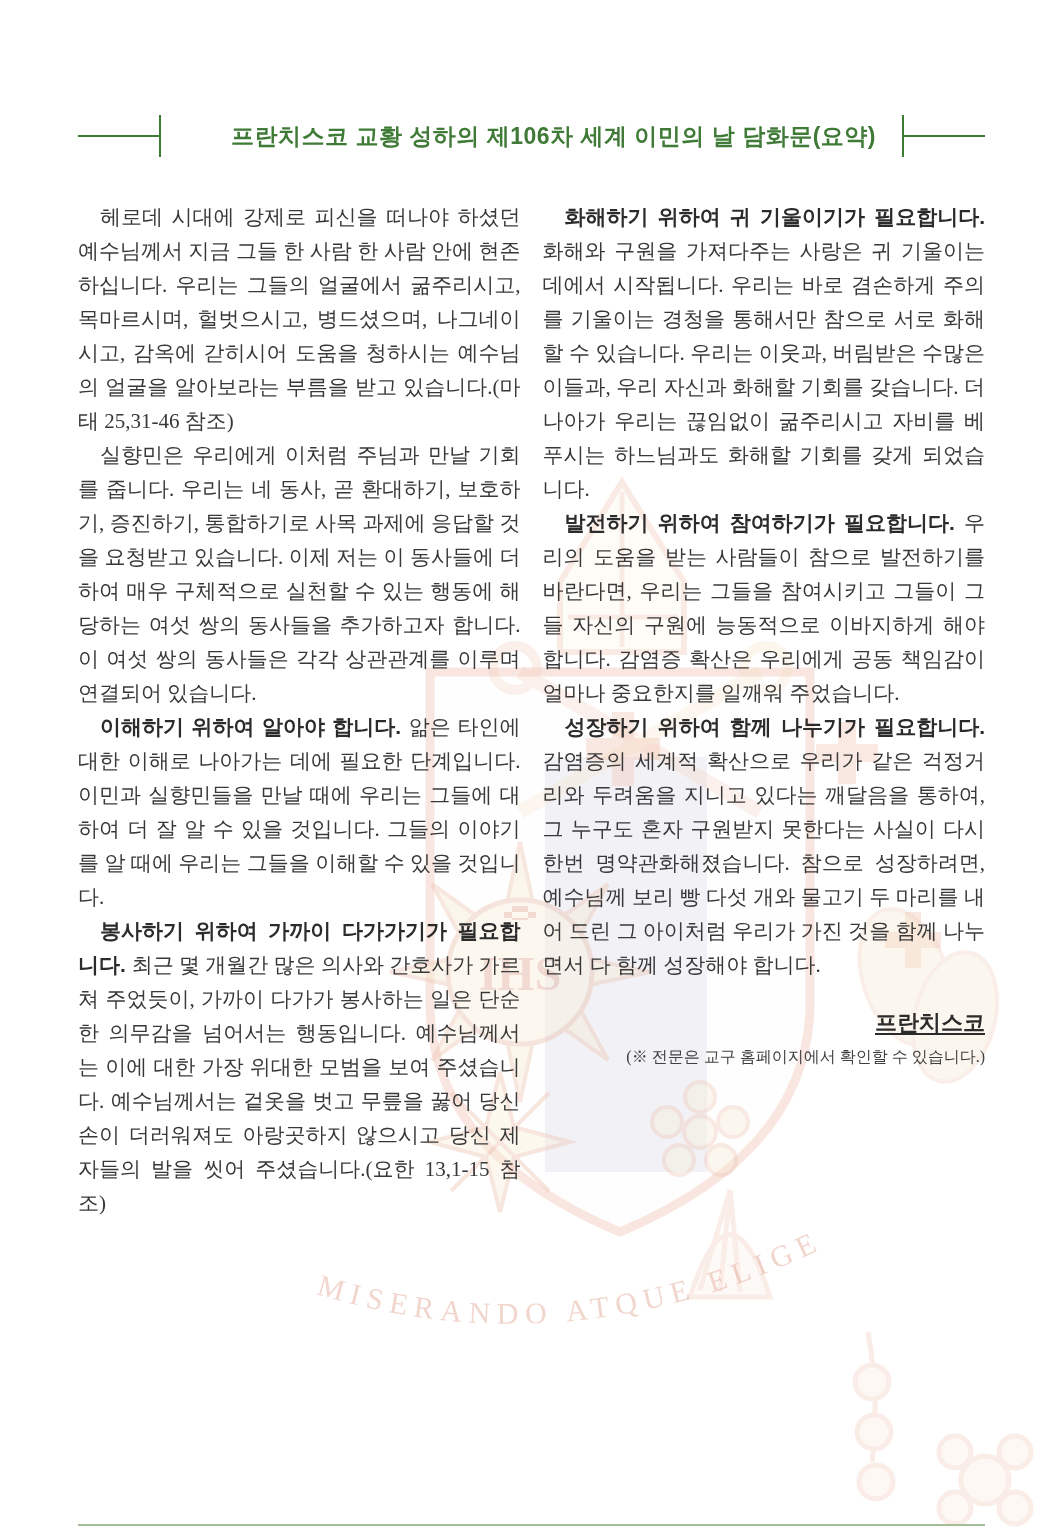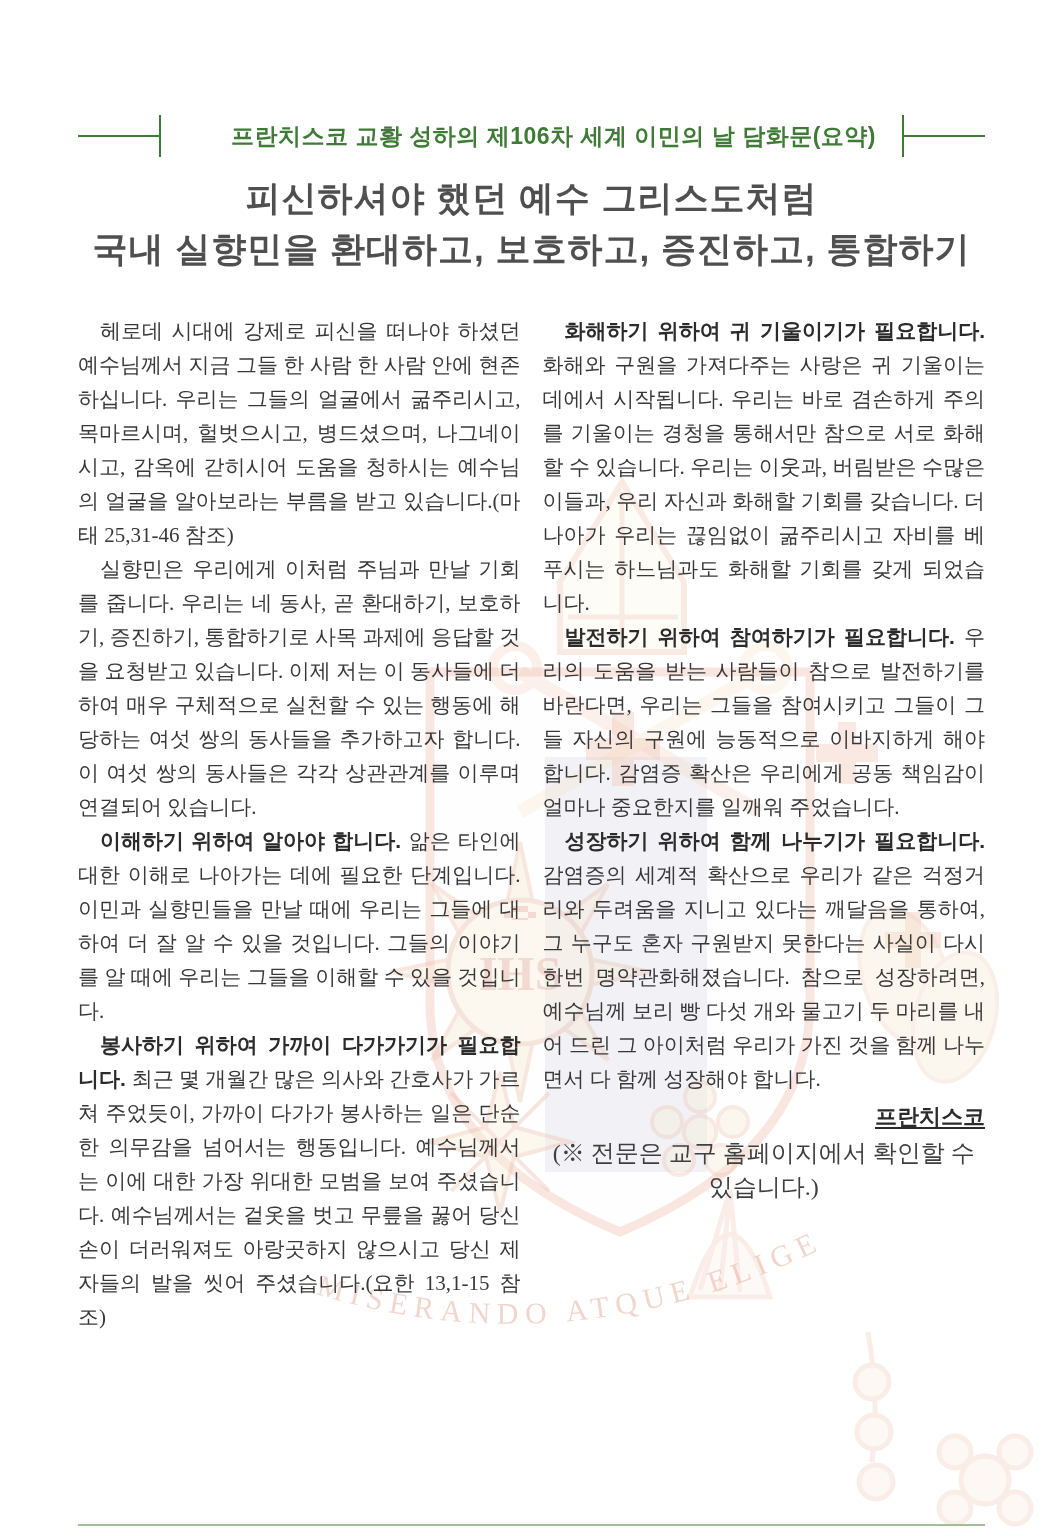--- a/index.html
+++ b/index.html
@@ -20,23 +20,23 @@
   .title{margin:12px 0 0 0;text-align:center;font-family:"Liberation Sans","DejaVu Sans",sans-serif;
        font-weight:800;color:#4f4f4f;font-size:35px;line-height:51px;letter-spacing:1px;}
   .t-line{display:block;}
 
   
   .cols{display:flex;gap:22px;margin-top:40px;}
   .col{flex:1;min-width:0;text-align:justify;font-size:21px;line-height:34px;}
   .col p{margin:0;text-indent:1.05em;}
   .lead{font-family:"Liberation Sans","DejaVu Sans",sans-serif;font-weight:bold;color:#2b2b2b;}
 
-  .signature{margin-top:6px;text-align:right;font-family:Liberation Mono, monospace;
+  .signature{margin-top:24px;text-align:right;font-family:Liberation Sans, sans-serif;
        font-weight:bold;font-size:22px;color:#2b2b2b;text-decoration:underline;text-underline-offset:3px;}
-  .fullnote{margin-top:12px;text-align:center;font-size:24px;color:#3f3f3f;text-indent:0 !important;}
+  .fullnote{margin-top:12px;text-align:right;font-size:16px;color:#3f3f3f;text-indent:0 !important;}
 
   
   .footer{position:absolute;left:78px;right:78px;top:1412px;z-index:1;}
   .footer-line{height:2px;background:#a4bc97;}
 </style>
 </head>
 <body>
 
 <div class="page">
 
@@ -126,24 +126,20 @@
   <div class="content">
 
     <div class="kicker-row">
       <span class="hline"></span>
       <span class="vtick"></span>
       <span class="kicker-text">프란치스코 교황 성하의 제106차 세계 이민의 날 담화문(요약)</span>
       <span class="vtick"></span>
       <span class="hline"></span>
     </div>
 
-    <h1 class="title">
-      <span class="t-line">피신하셔야 했던 예수 그리스도처럼</span>
-      <span class="t-line">국내 실향민을 환대하고, 보호하고, 증진하고, 통합하기</span>
-    </h1>
 
     <div class="cols">
 
       <div class="col">
         <p><span class="lead"></span><span>헤로데 시대에 강제로 피신을 떠나야 하셨던 예수님께서 지금 그들 한 사람 한 사람 안에 현존하십니다. 우리는 그들의 얼굴에서 굶주리시고, 목마르시며, 헐벗으시고, 병드셨으며, 나그네이시고, 감옥에 갇히시어 도움을 청하시는 예수님의 얼굴을 알아보라는 부름을 받고 있습니다.(마태 25,31-46 참조)</span></p>
         <p><span class="lead"></span><span>실향민은 우리에게 이처럼 주님과 만날 기회를 줍니다. 우리는 네 동사, 곧 환대하기, 보호하기, 증진하기, 통합하기로 사목 과제에 응답할 것을 요청받고 있습니다. 이제 저는 이 동사들에 더하여 매우 구체적으로 실천할 수 있는 행동에 해당하는 여섯 쌍의 동사들을 추가하고자 합니다. 이 여섯 쌍의 동사들은 각각 상관관계를 이루며 연결되어 있습니다.</span></p>
         <p><span class="lead">이해하기 위하여 알아야 합니다. </span><span>앎은 타인에 대한 이해로 나아가는 데에 필요한 단계입니다. 이민과 실향민들을 만날 때에 우리는 그들에 대하여 더 잘 알 수 있을 것입니다. 그들의 이야기를 알 때에 우리는 그들을 이해할 수 있을 것입니다.</span></p>
         <p><span class="lead">봉사하기 위하여 가까이 다가가기가 필요합니다. </span><span>최근 몇 개월간 많은 의사와 간호사가 가르쳐 주었듯이, 가까이 다가가 봉사하는 일은 단순한 의무감을 넘어서는 행동입니다. 예수님께서는 이에 대한 가장 위대한 모범을 보여 주셨습니다. 예수님께서는 겉옷을 벗고 무릎을 꿇어 당신 손이 더러워져도 아랑곳하지 않으시고 당신 제자들의 발을 씻어 주셨습니다.(요한 13,1-15 참조)</span></p>
       </div>
 

